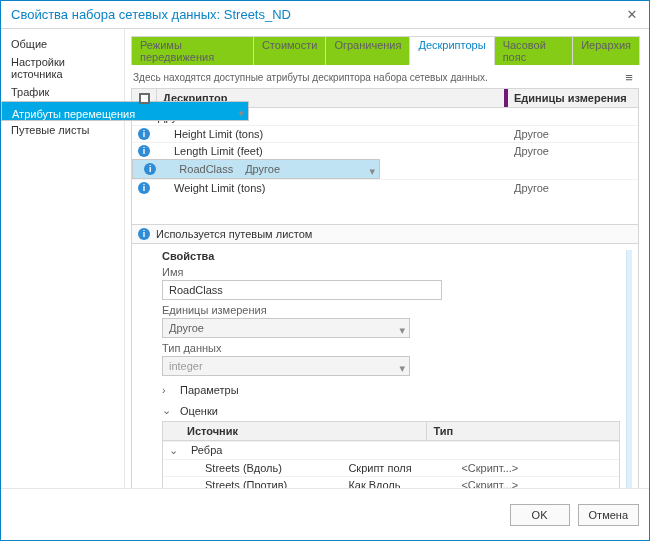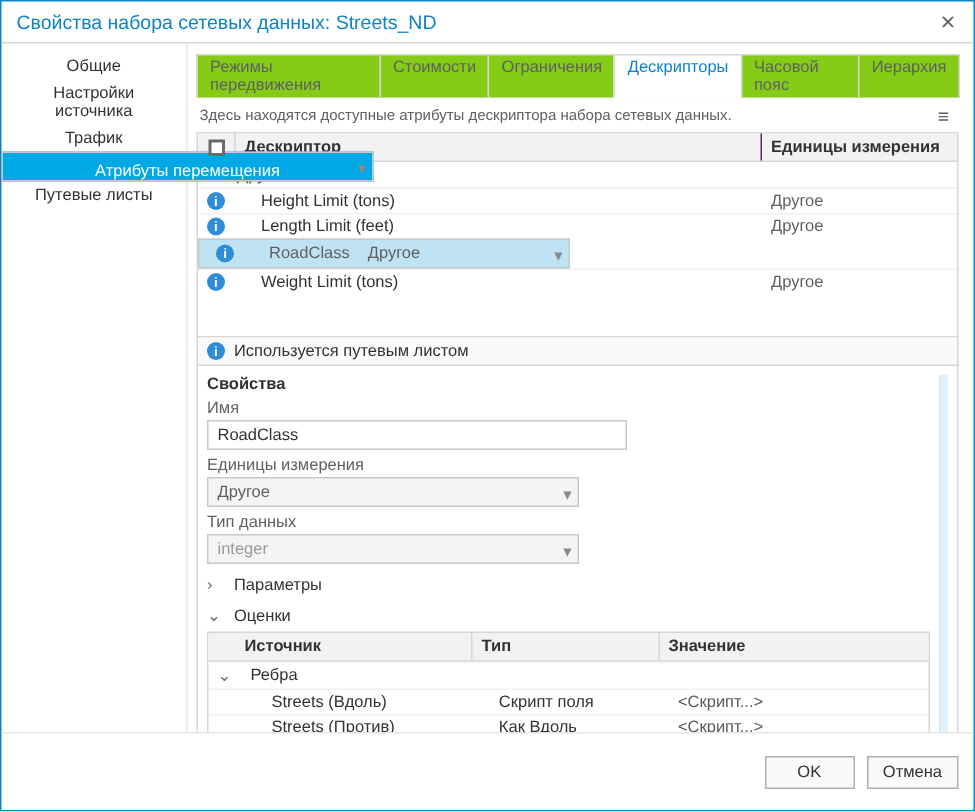--- a/index.html
+++ b/index.html
@@ -2,48 +2,48 @@
 <html><head>
 <meta charset="utf-8">
 <style>
   * { box-sizing: border-box; }
   html, body { margin:0; padding:0; font-family: "Segoe UI", Tahoma, sans-serif; font-size:11px; color:#323232; background:#fff; }
   .dialog { width:650px; height:541px; border:1px solid #0a84c6; display:flex; flex-direction:column; }
   .titlebar { height:28px; border-bottom:1px solid #d6d6d6; display:flex; align-items:center; padding:0 10px;gap:48px; }
   .titlebar .title { flex:1; color:#0a84c6; font-size:13px; font-weight:400; }
   .titlebar .close { width:14px; text-align:center; color:#666; cursor:default; font-size:13px; }
   .body { flex:1; display:flex; overflow:hidden; }
-  .sidebar { width:124px; border-right:1px solid #e6e6e6; padding-top:6px;text-align:center; }
+  .sidebar { width:124px; border-right:1px solid #e6e6e6; padding-top:6px; }
   .sidebar .item { padding:3px 10px; color:#323232; cursor:default; }
   .sidebar .item.sel { background:#00a9e6; color:#fff; }
   .main { flex:1; display:flex; flex-direction:column; padding:6px 10px 6px 6px; overflow:hidden; }
   .tabs { display:flex; border-bottom:1px solid #d6d6d6; font-size:11px; }
   .tab { padding:2px 8px; border:1px solid #d6d6d6; border-bottom:none; margin-right:-1px; background:#84cc16; color:#606060; position:relative; top:1px; cursor:default; }
   .tab.active { background:#fff; color:#0a84c6; border-bottom:1px solid #fff; }
   .hint-row { display:flex; align-items:center; padding:6px 2px 4px; }
   .hint-row .hint { flex:1; color:#606060; font-size:10px; }
   .menu-icon { width:16px; text-align:center; color:#606060; font-size:13px; line-height:13px; }
   .grid { border:1px solid #d6d6d6; }
   .grid-head { display:flex; background:#f2f2f2; border-bottom:1px solid #d6d6d6; }
   .grid-head .cell { padding:3px 6px; font-weight:600; color:#323232; }
   .grid-head .c-icon { width:24px; display:flex; align-items:center; justify-content:center; }
-  .grid-head .c-name { flex:1; border-left:1px solid #d6d6d6; border-right:1px solid #701a75; }
+  .grid-head .c-name { flex:1; border-left:1px solid #d6d6d6; border-right:4px solid #701a75; }
   .grid-head .c-units { width:130px; }
   .grid-body { height:116px; overflow-y:auto; }
   .group-row { display:flex; align-items:center; padding:2px 6px 2px 28px; background:#fff; }
   .group-row .chev { width:12px; margin-left:-14px; color:#6a6a6a; }
   .data-row { display:flex; align-items:center; border-top:1px solid #f0f0f0; }
   .data-row.sel { background:#bfe3f2; }
   .data-row .c-icon { width:24px; display:flex; align-items:center; justify-content:center; }
   .data-row .c-name { flex:1; padding:2px 6px 2px 18px; }
   .data-row .c-units { width:130px; padding:2px 6px; color:#606060; }
   .info-dot { width:12px; height:12px; border-radius:50%; background:#2f8cd6; color:#fff; font-size:9px; line-height:12px; text-align:center; font-style:normal; font-weight:700; display:inline-block; }
   .section-header { display:flex; align-items:center; border:1px solid #d6d6d6; border-top:none; padding:3px 6px; background:#fafafa; gap:6px; }
   .props-panel { border:1px solid #d6d6d6; border-top:none; padding:4px 6px 6px; display:flex; gap:6px; }
-  .props-inner { flex:1; }
+  .props-inner { flex:1;margin-left:24px; }
   .props-title { font-weight:600; color:#323232; margin:2px 0; }
   .lbl { color:#606060; margin:4px 0 2px; }
   .inp { width:280px; height:20px; border:1px solid #c8c8c8; padding:2px 6px; font-size:11px; background:#fff; color:#323232; }
   .sel { width:248px; height:20px; border:1px solid #c8c8c8; background:#f4f4f4; color:#606060; font-size:11px; padding:0 18px 0 6px; line-height:18px; position:relative; }
   .sel.disabled { color:#9a9a9a; }
   .sel::after { content:"▾"; position:absolute; right:4px; top:2px; color:#8a8a8a; }
   .expander { display:flex; align-items:center; gap:6px; margin:8px 0 2px; cursor:default; }
   .expander .chev { width:12px; color:#6a6a6a; }
   .subgrid { border:1px solid #d6d6d6; margin-top:4px; }
   .subgrid .head { display:flex; background:#f2f2f2; border-bottom:1px solid #d6d6d6; }
@@ -163,21 +163,20 @@
           <div class="expander">
             <span class="chev">⌄</span>
             <span>Оценки</span>
           </div>
 
           <div class="subgrid">
             <div class="head">
               <div class="h h-exp"></div>
               <div class="h h-src">Источник</div>
               <div class="h h-type">Тип</div>
-              <div class="h h-val">Значение</div>
             </div>
             <div class="row grouprow">
               <div class="c c-exp">⌄</div>
               <div class="c c-src">Ребра</div>
               <div class="c c-type"></div>
                 <div class="c c-val"></div>
             </div>
             <div class="row">
               <div class="c c-exp"></div>
               <div class="c c-src">Streets (Вдоль)</div>

